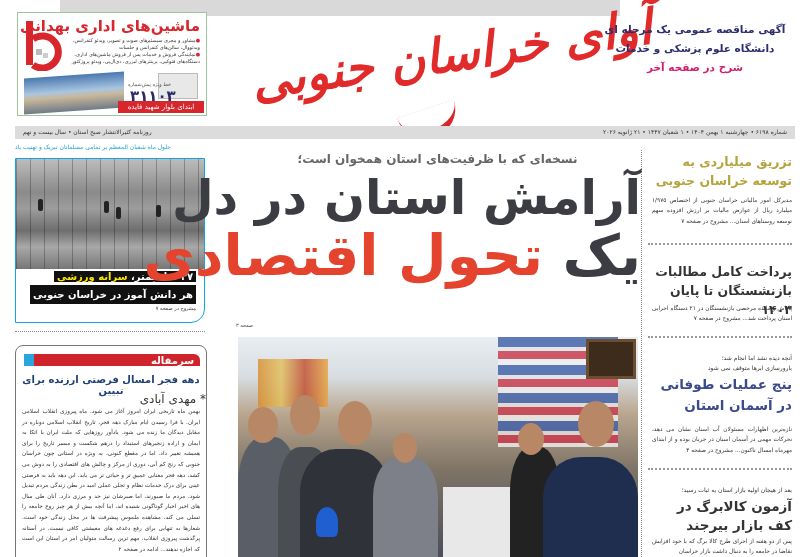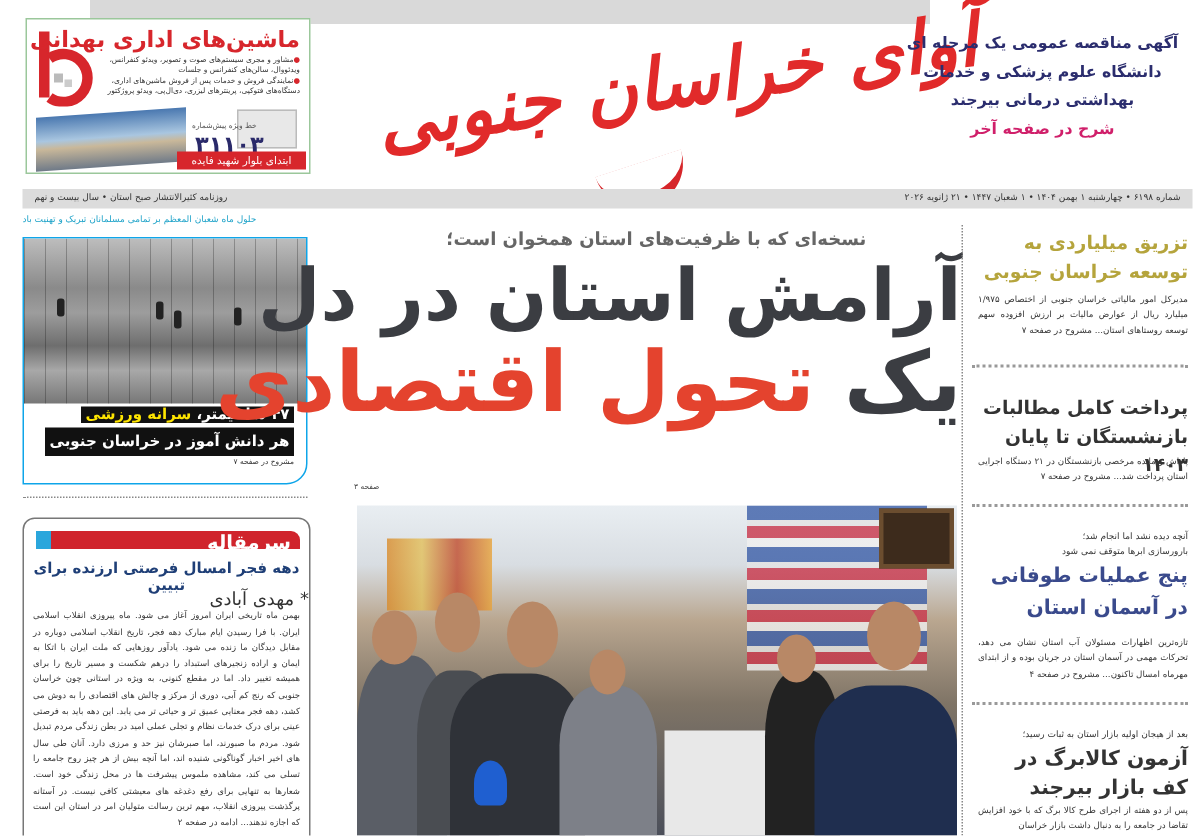--- a/index.html
+++ b/index.html
@@ -46,21 +46,21 @@
       linear-gradient(180deg,#bdbdbd 0%,#8a8a8a 30%,#9d9d9d 45%,#6e6e6e 65%,#a8a8a8 80%,#777 100%); }
   .photo-sport .player { position: absolute; width: 5px; height: 12px; background: #222; border-radius: 2px; }
   .photo-sport .cap1 { position: absolute; right: 8px; top: 112px; background: #111; color: #fff; font-size: 10px; font-weight: bold; padding: 0 3px; white-space: nowrap; }
   .photo-sport .cap1 .hl { color: #ffe600; }
   .photo-sport .cap2 { position: absolute; right: 8px; top: 126px; background: #111; color: #fff; font-size: 10px; font-weight: bold; padding: 4px 3px; white-space: nowrap; }
   .photo-sport .ref { position: absolute; right: 8px; top: 146px; font-size: 5px; color: #333; }
   .dots-left { position: absolute; left: 15px; top: 331px; width: 190px; border-top: 1px dotted #888; }
 
   .editorial { position: absolute; left: 15px; top: 345px; width: 192px; height: 220px; border: 1px solid #777; border-radius: 8px; overflow: hidden; }
   .editorial .tag-bar { position: absolute; right: 6px; top: 8px; width: 170px; height: 12px; background: #d0242c; border-radius: 0 6px 0 0; }
-  .editorial .tag-bar span { position: absolute; right: 6px; top: 1px; font-size: 13px; color: #fff; font-weight: bold; }
+  .editorial .tag-bar span { position: absolute; right: 6px; top: 1px; font-size: 10px; color: #fff; font-weight: bold; }
   .editorial .tag-sq { position: absolute; left: 8px; top: 8px; width: 10px; height: 12px; background: #2aa6dc; }
   .editorial .title { position: absolute; right: 0; left: 0; top: 28px; text-align: center; font-size: 10px; font-weight: bold; color: #1f3f77; }
   .editorial .author { position: absolute; right: 0; left: 0; top: 46px; text-align: right; font-size: 12px; color: #333; }
   .editorial .body { position: absolute; right: 6px; left: 6px; top: 60px; font-size: 5.7px; line-height: 10.6px; color: #333; text-align: justify; }
 
   
   .kicker { position: absolute; left: 240px; top: 152px; width: 395px; text-align: center; font-size: 12px; font-weight: bold; color: #666; white-space: nowrap; }
   .headline1 { position: absolute; left: 236px; top: 168px; width: 405px; text-align: center; font-size: 48px; font-weight: bold; color: #3b3d42; white-space: nowrap; line-height: 58px; letter-spacing: -1px; }
   .headline2 { position: absolute; left: 236px; top: 224px; width: 405px; text-align: center; font-size: 56px; font-weight: bold; color: #3b3d42; white-space: nowrap; line-height: 64px; letter-spacing: -1px; }
   .headline2 .red { color: #e4432e; }
@@ -109,21 +109,20 @@
 </div>
 
 <div class="masthead">
   <div class="logo-text">آوای خراسان جنوبی</div>
   <div class="swoosh"></div>
 </div>
 
 <div class="ad-right">
   <div class="l">آگهی مناقصه عمومی یک مرحله ای</div>
   <div class="l">دانشگاه علوم پزشکی و خدمات</div>
-  <div class="l">بهداشتی درمانی بیرجند</div>
   <div class="more">شرح در صفحه آخر</div>
 </div>
 
 <div class="date-bar">
   <span class="right">شماره ۶۱۹۸ • چهارشنبه ۱ بهمن ۱۴۰۴ • ۱ شعبان ۱۴۴۷ • ۲۱ ژانویه ۲۰۲۶</span>
   <span class="left">روزنامه کثیرالانتشار صبح استان • سال بیست و نهم</span>
 </div>
 <div class="greeting">حلول ماه شعبان المعظم بر تمامی مسلمانان تبریک و تهنیت باد</div>
 
 <div class="photo-sport">

